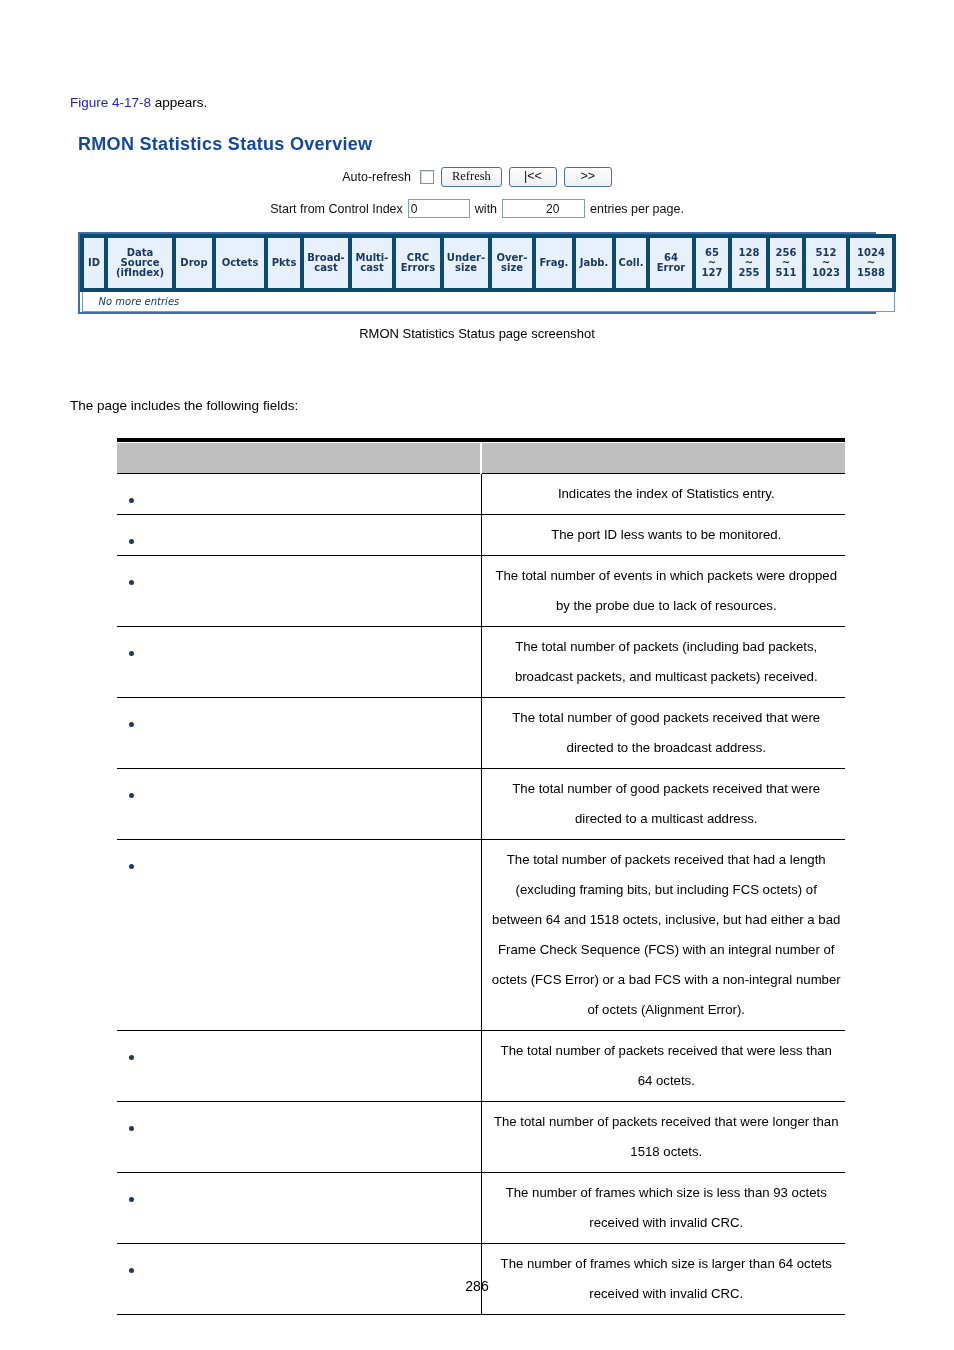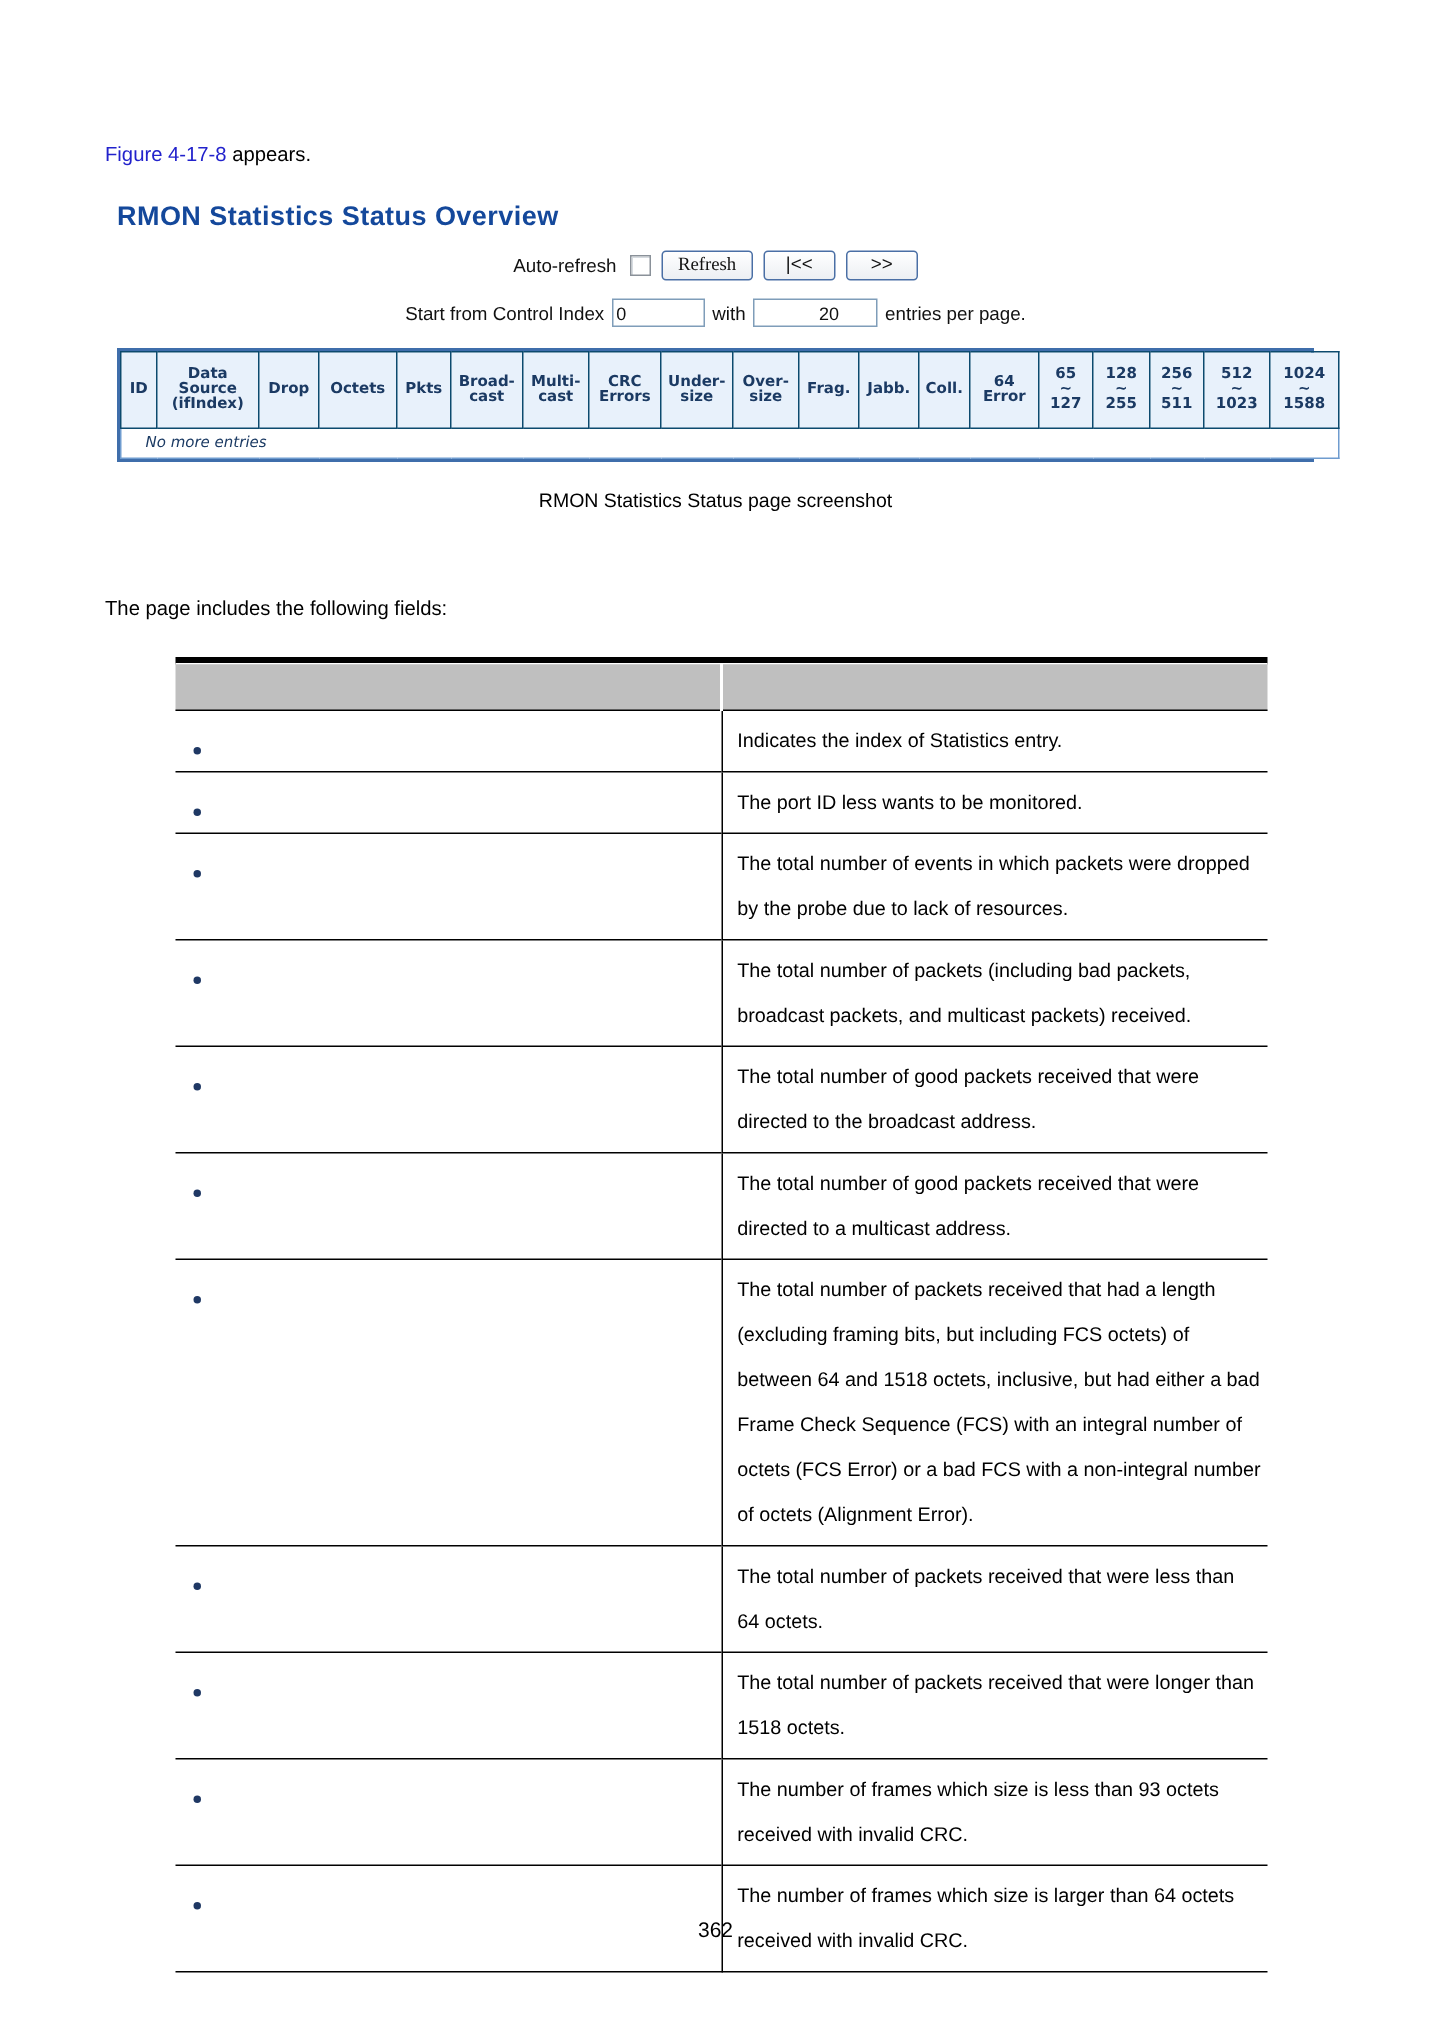--- a/index.html
+++ b/index.html
@@ -110,21 +110,21 @@
     margin-top: 14px;
     border: 2px solid #3f6eab;
     border-collapse: collapse;
   }
   table.rmon {
     border-collapse: collapse;
     width: 794px;
     table-layout: fixed;
   }
   table.rmon th {
-    border: 1px solid #0c4a6e;
+    border: 4px solid #0c4a6e;
     background: #e8f1fb;
     color: #1b3a63;
     font-family: "DejaVu Sans", sans-serif;
     font-weight: bold;
     font-size: 10px;
     line-height: 11px;
     padding: 3px 1px;
     text-align: center;
     vertical-align: middle;
     height: 44px;
@@ -202,20 +202,21 @@
     padding: 5px 0 5px 0;
   }
   .fields tr.row td.c1 {
     width: 196px;
     border-right: 1px solid #000000;
     padding-left: 12px;
   }
   .fields tr.row td.c2 {
     padding-left: 10px;
     padding-right: 4px;
+    text-align: center;
   }
   .bullet {
     display: inline-block;
     width: 5px;
     height: 5px;
     border-radius: 50%;
     background: #1f3864;
     vertical-align: middle;
     margin-top: 12px;
   }
@@ -427,13 +428,13 @@
     <td class="c2">The number of frames which size is less than 93 octets received with invalid CRC.</td>
   </tr>
   <tr class="row">
     <td class="c1"><span class="bullet"></span><span></span></td>
     <td class="c2">The number of frames which size is larger than 64 octets received with invalid CRC.</td>
   </tr>
 
 </tbody>
   </table>
 
-<div class="pageno">362</div>
+<div class="pageno">286</div>
 
 </body></html>

